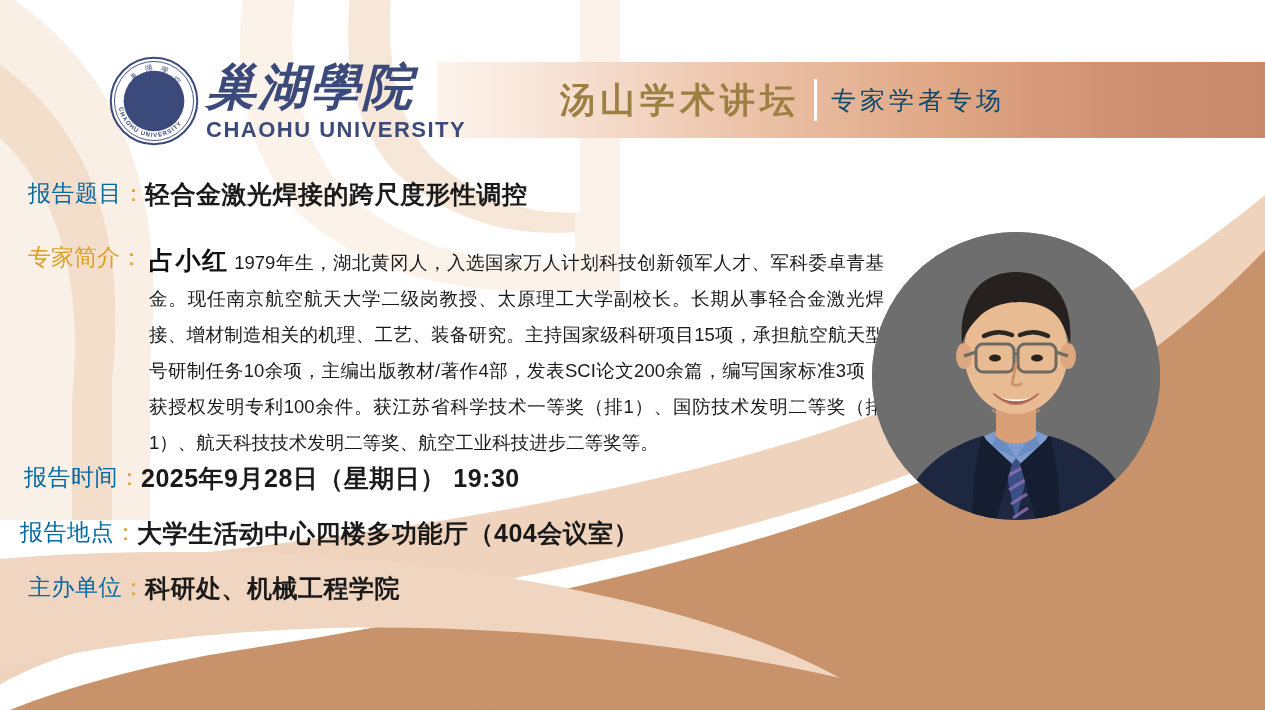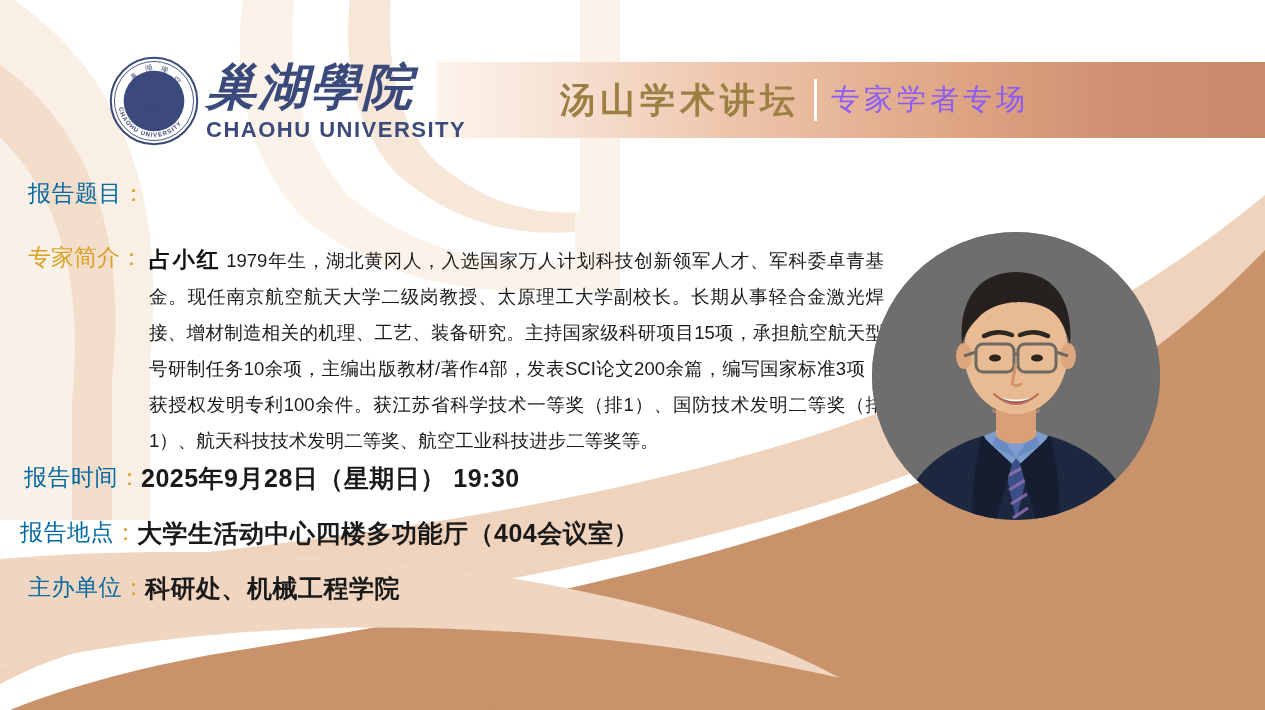--- a/index.html
+++ b/index.html
@@ -63,22 +63,22 @@
     color: #9c8043;
     letter-spacing: 5px;
     white-space: nowrap;
   }
   #banner-divider {
     width: 3px;
     height: 42px;
     background: #ffffff;
   }
   #banner-sub {
-    font-size: 29px;
-    color: #8b5cf6;
+    font-size: 25px;
+    color: #0c4a6e;
     letter-spacing: 4px;
     white-space: nowrap;
     font-family: "DejaVu Serif", "Liberation Serif", serif;
   }
 
   
   #logo-block {
     position: absolute;
     left: 108px;
     top: 55px;
@@ -160,21 +160,21 @@
   }
   #bio-body {
     margin-left: 121px;
     font-size: 18.5px;
     line-height: 36px;
     color: #1a1a1a;
     text-align: justify;
     width: 735px;
   }
   #bio-name {
-    font-size: 22px;
+    font-size: 25px;
     font-weight: bold;
     color: #111111;
     letter-spacing: 1px;
   }
 
   
   #portrait {
     position: absolute;
     left: 872px;
     top: 232px;
@@ -252,20 +252,21 @@
       <div id="logo-wordmark">
         <div id="logo-cn">巢湖學院</div>
         <div id="logo-en">CHAOHU UNIVERSITY</div>
       </div>
     </div>
   </div>
 
   <div class="info-row" id="row-title">
     <span class="label">报告题目</span>
     <span class="label-colon">：</span>
+    <span class="value-strong">轻合金激光焊接的跨尺度形性调控</span>
   </div>
 
   <div id="row-bio">
     <div id="bio-label">
       <span>专家简介</span><span>：</span>
     </div>
     <div id="bio-body">
       <span id="bio-name">占小红</span><span> 1979年生，湖北黄冈人，入选国家万人计划科技创新领军人才、军科委卓青基金。现任南京航空航天大学二级岗教授、太原理工大学副校长。长期从事轻合金激光焊接、增材制造相关的机理、工艺、装备研究。主持国家级科研项目15项，承担航空航天型号研制任务10余项，主编出版教材/著作4部，发表SCI论文200余篇，编写国家标准3项，获授权发明专利100余件。获江苏省科学技术一等奖（排1）、国防技术发明二等奖（排1）、航天科技技术发明二等奖、航空工业科技进步二等奖等。</span>
     </div>
   </div>

